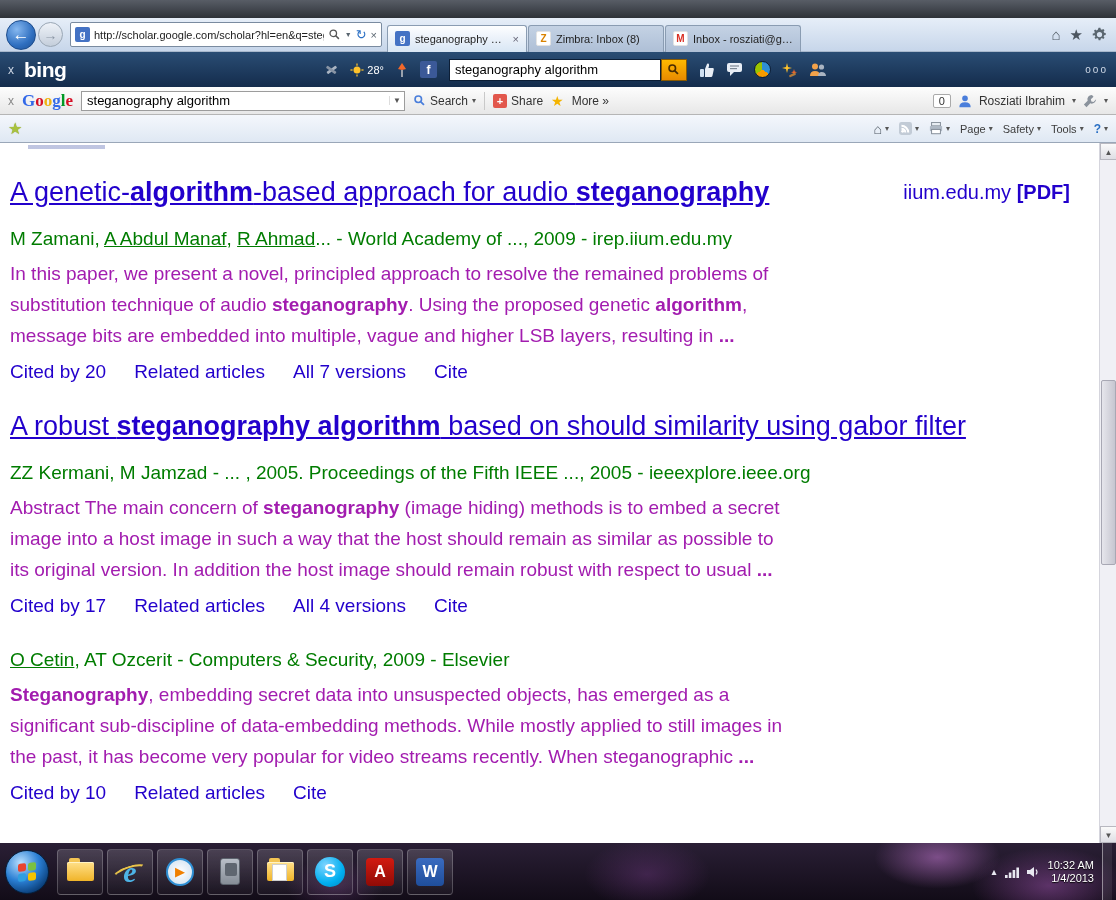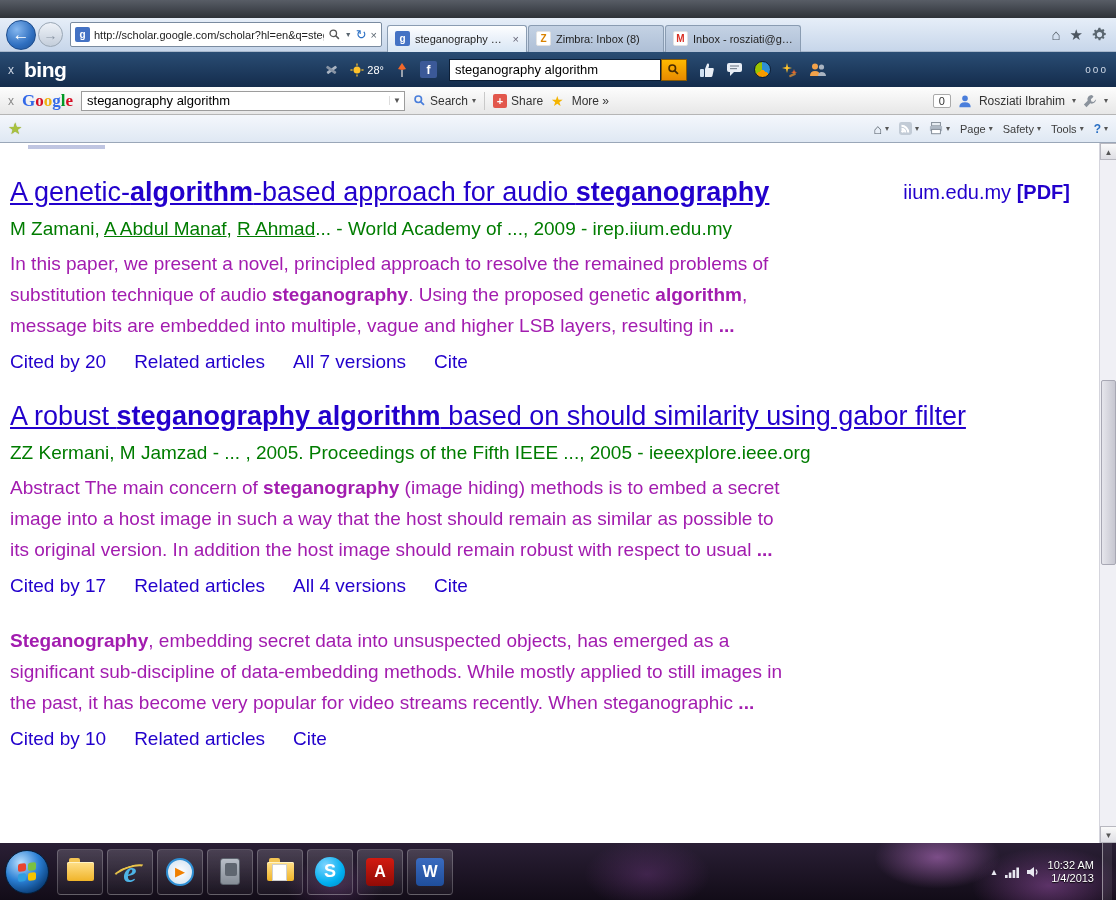--- a/index.html
+++ b/index.html
@@ -87,21 +87,21 @@
   .fav-item { display:flex; align-items:center; gap:3px; }
   #help-badge { color:#2a6fc4; font-weight:bold; font-size:12px; }
 
   
   #content { position:absolute; top:143px; left:0; right:0; bottom:57px; background:#fff;
     overflow:hidden; padding:34px 43px 0 10px; }
   #remnant { position:absolute; top:2px; left:28px; width:128px; height:4px;
     background:linear-gradient(90deg,#8b96c9 60%, transparent 60%); opacity:.55; }
   .result { margin-bottom:26px; }
   .r-title { font-size:27px; line-height:31px; color:#2200CC; text-decoration:underline; width:962px; cursor:pointer; }
-  .r-authors { font-size:19px; line-height:30px; color:#007C00; margin-top:6px; }
+  .r-authors { font-size:19px; line-height:30px; color:#007C00; margin-top:16px; }
   .r-snippet { font-size:19px; line-height:31px; color:#a21caf; margin-top:4px; white-space:pre-line; width:860px; }
   .r-links { display:flex; gap:28px; margin-top:8px; font-size:19px; line-height:26px; color:#2200CC;align-items:center; }
   .r-links span { cursor:pointer; }
   #pdf-link { position:absolute; top:38px; right:46px; font-size:20px; color:#2200CC; cursor:pointer; }
   .b { font-weight:bold; }
   .u { text-decoration:underline; }
 
   
   #scrollbar { position:absolute; top:143px; right:0; bottom:57px; width:17px;
     background:#f0f0f5; border-left:1px solid #d5d5dd; }
@@ -391,20 +391,21 @@
 its original version. In addition the host image should remain robust with respect to usual </span><span class="b">...</span></div>
     <div class="r-links">
       <span>Cited by 17</span>
       <span>Related articles</span>
       <span>All 4 versions</span>
       <span>Cite</span>
     </div>
   </div>
 
   <div class="result">
+    <div class="r-authors"><span class="u">O Cetin</span><span>, AT Ozcerit - Computers &amp; Security, 2009 - Elsevier</span></div>
     <div class="r-snippet"><span class="b">Steganography</span><span>, embedding secret data into unsuspected objects, has emerged as a
 significant sub-discipline of data-embedding methods. While mostly applied to still images in
 the past, it has become very popular for video streams recently. When steganographic </span><span class="b">...</span></div>
     <div class="r-links">
       <span>Cited by 10</span>
       <span>Related articles</span>
       <span>Cite</span>
     </div>
   </div>
 </div>

